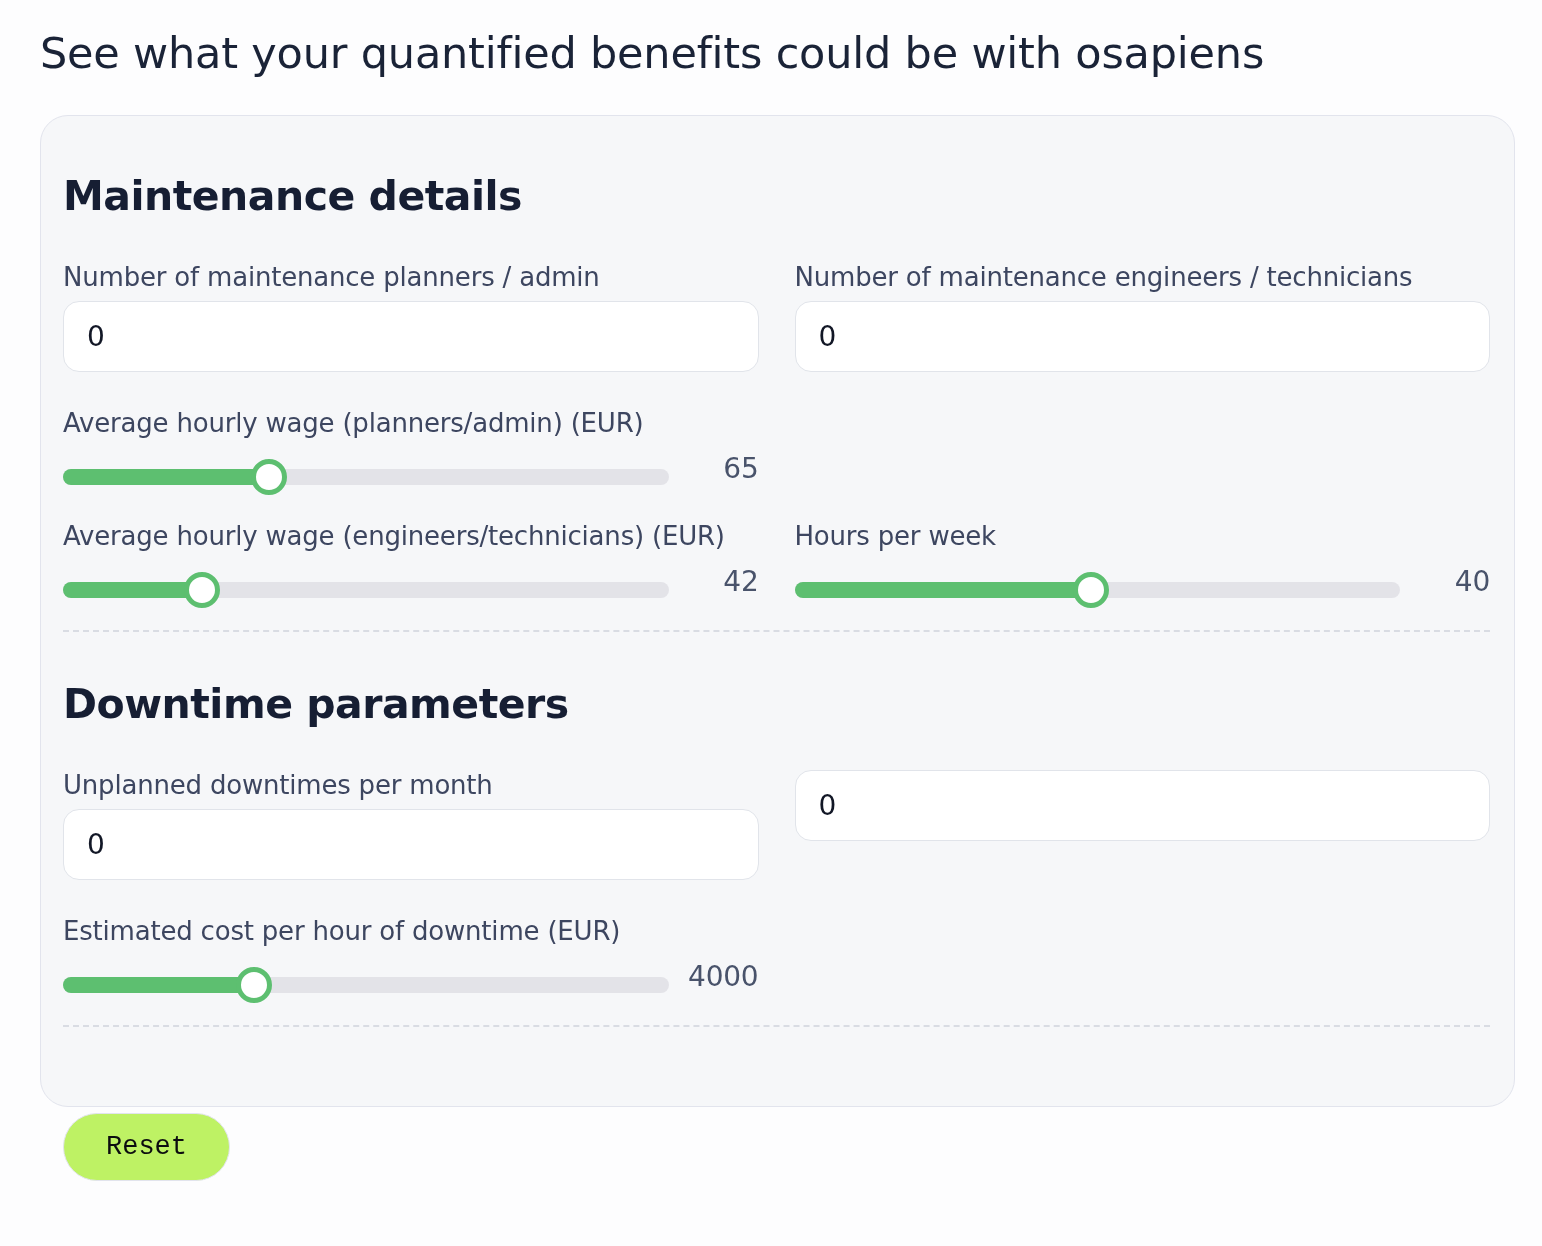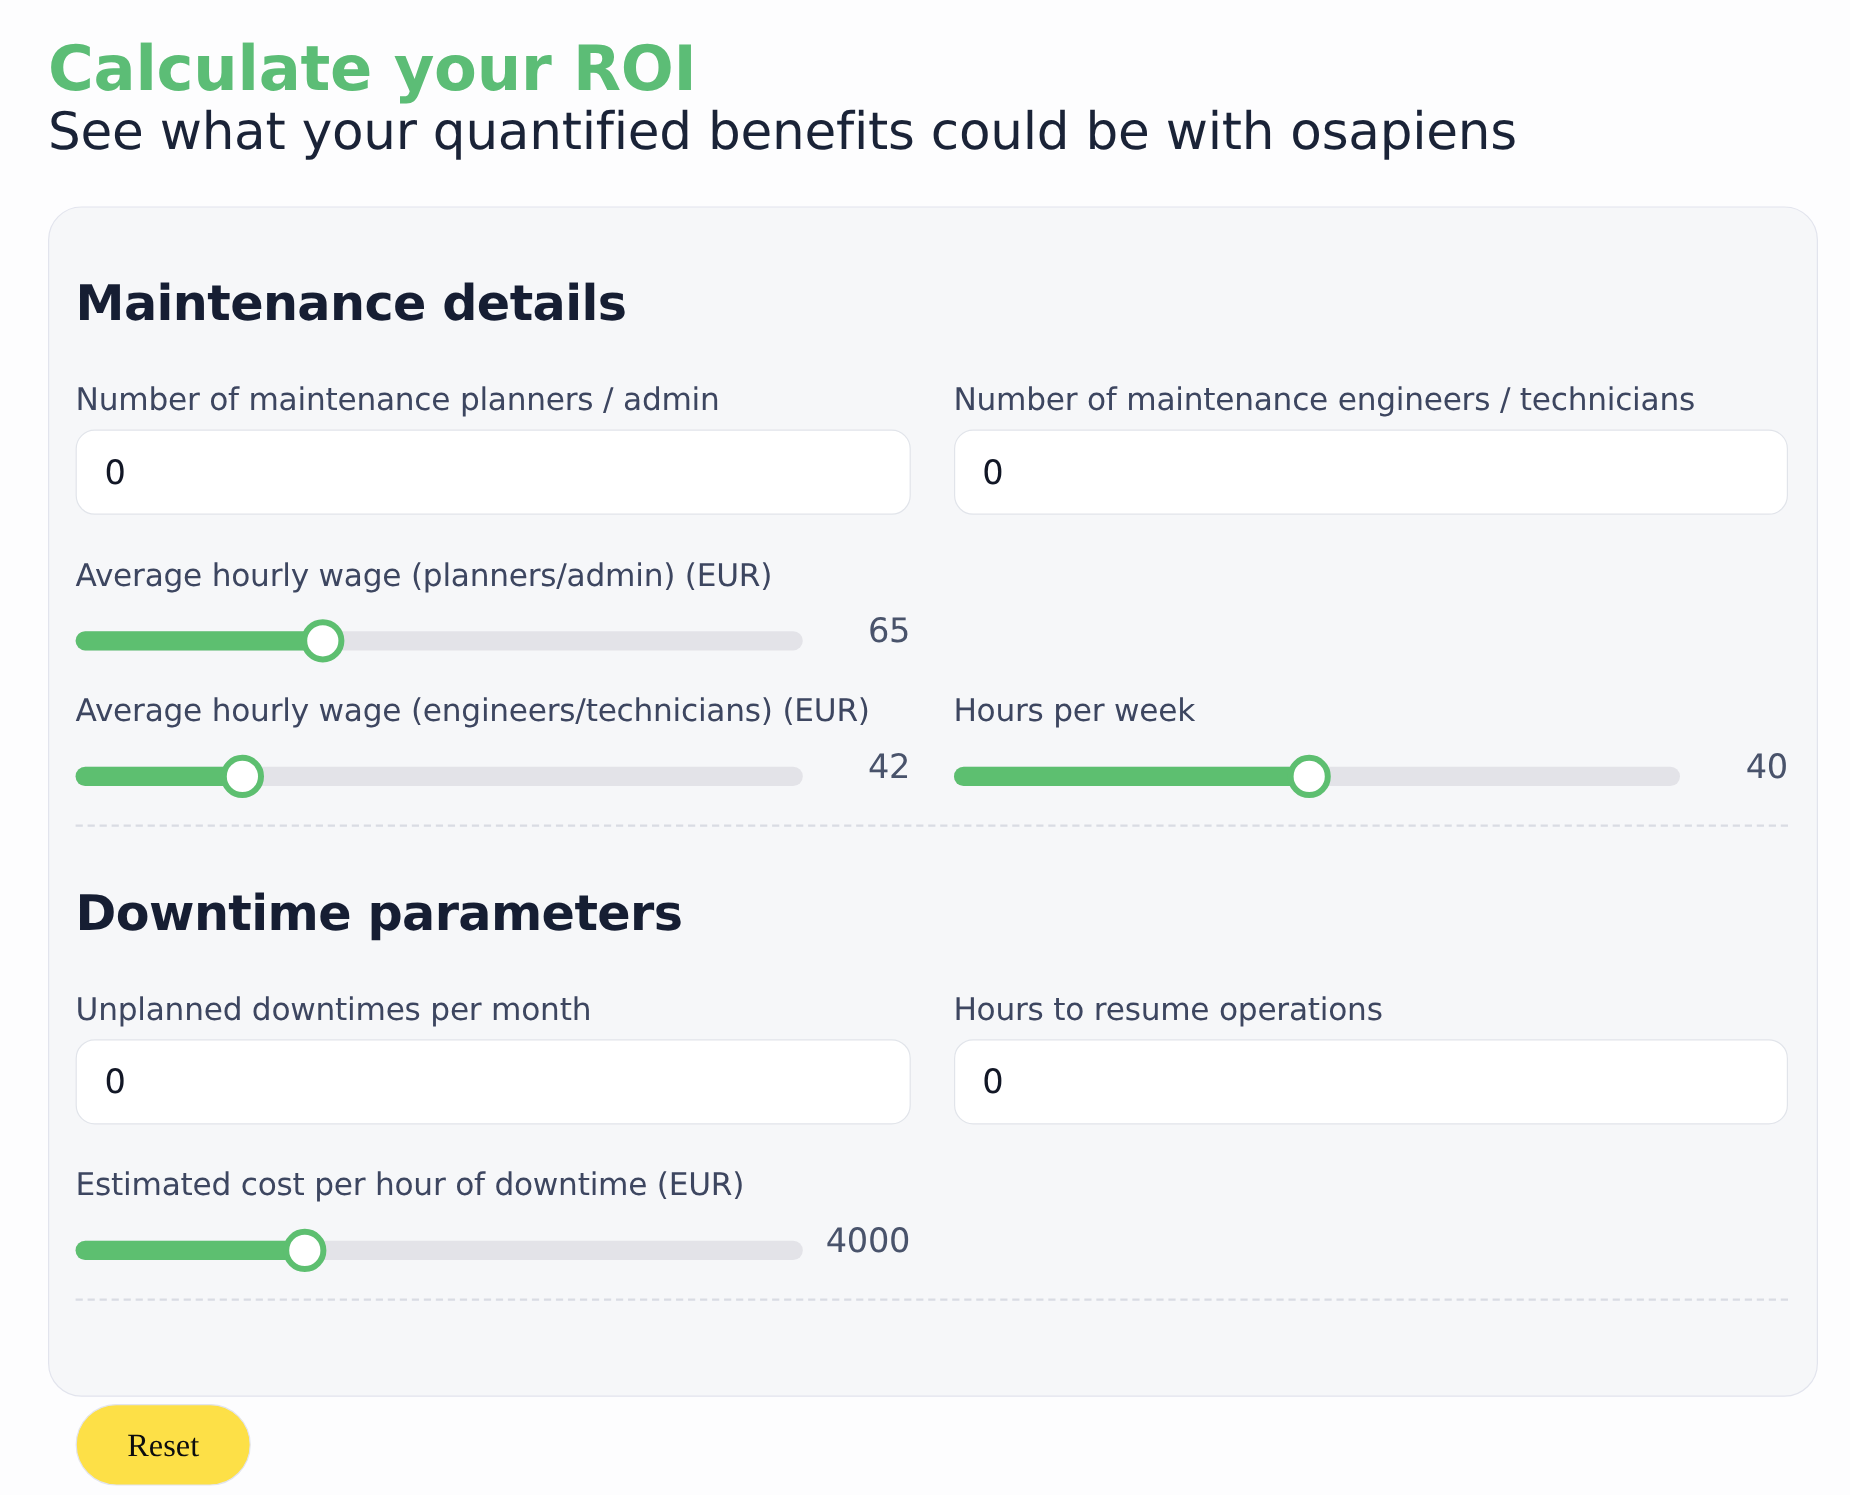--- a/index.html
+++ b/index.html
@@ -124,35 +124,34 @@
   hr.dashed {
     border: none;
     border-top: 2px dashed #d9dce3;
     margin: 32px 0 48px 0;
   }
 
   .reset-button {
     margin-top: 38px;
     height: 68px;
     padding: 0 42px;
-    background: #fde047;
+    background: #bef264;
     border: 1px solid var(--card-border);
     border-radius: 34px;
-    font-family: Liberation Serif, serif;
+    font-family: Liberation Mono, monospace;
     font-size: 27px;
     color: #0c0d0f;
     cursor: pointer;
   }
 </style>
 </head>
 <body>
 
 <div class="page">
 
-  <h1 class="page-title">Calculate your ROI</h1>
   <div class="page-subtitle">See what your quantified benefits could be with osapiens</div>
 
   <div class="card">
 
     <h2 class="section-heading">Maintenance details</h2>
 
     <div class="grid">
 
       <div class="field">
         <label class="field-label">Number of maintenance planners / admin</label>
@@ -206,21 +205,20 @@
     <h2 class="section-heading">Downtime parameters</h2>
 
     <div class="grid">
 
       <div class="field">
         <label class="field-label">Unplanned downtimes per month</label>
         <input class="num-input" type="text" value="0" style="">
       </div>
 
       <div class="field">
-        <label class="field-label">Hours to resume operations</label>
         <input class="num-input" type="text" value="0" style="">
       </div>
 
       <div class="slider-group">
         <label class="field-label">Estimated cost per hour of downtime (EUR)</label>
         <div class="slider-row">
           <div class="track">
             <div class="fill" style="width: 31.5%;"></div>
             <div class="thumb" style="left: 31.5%;"></div>
           </div>

